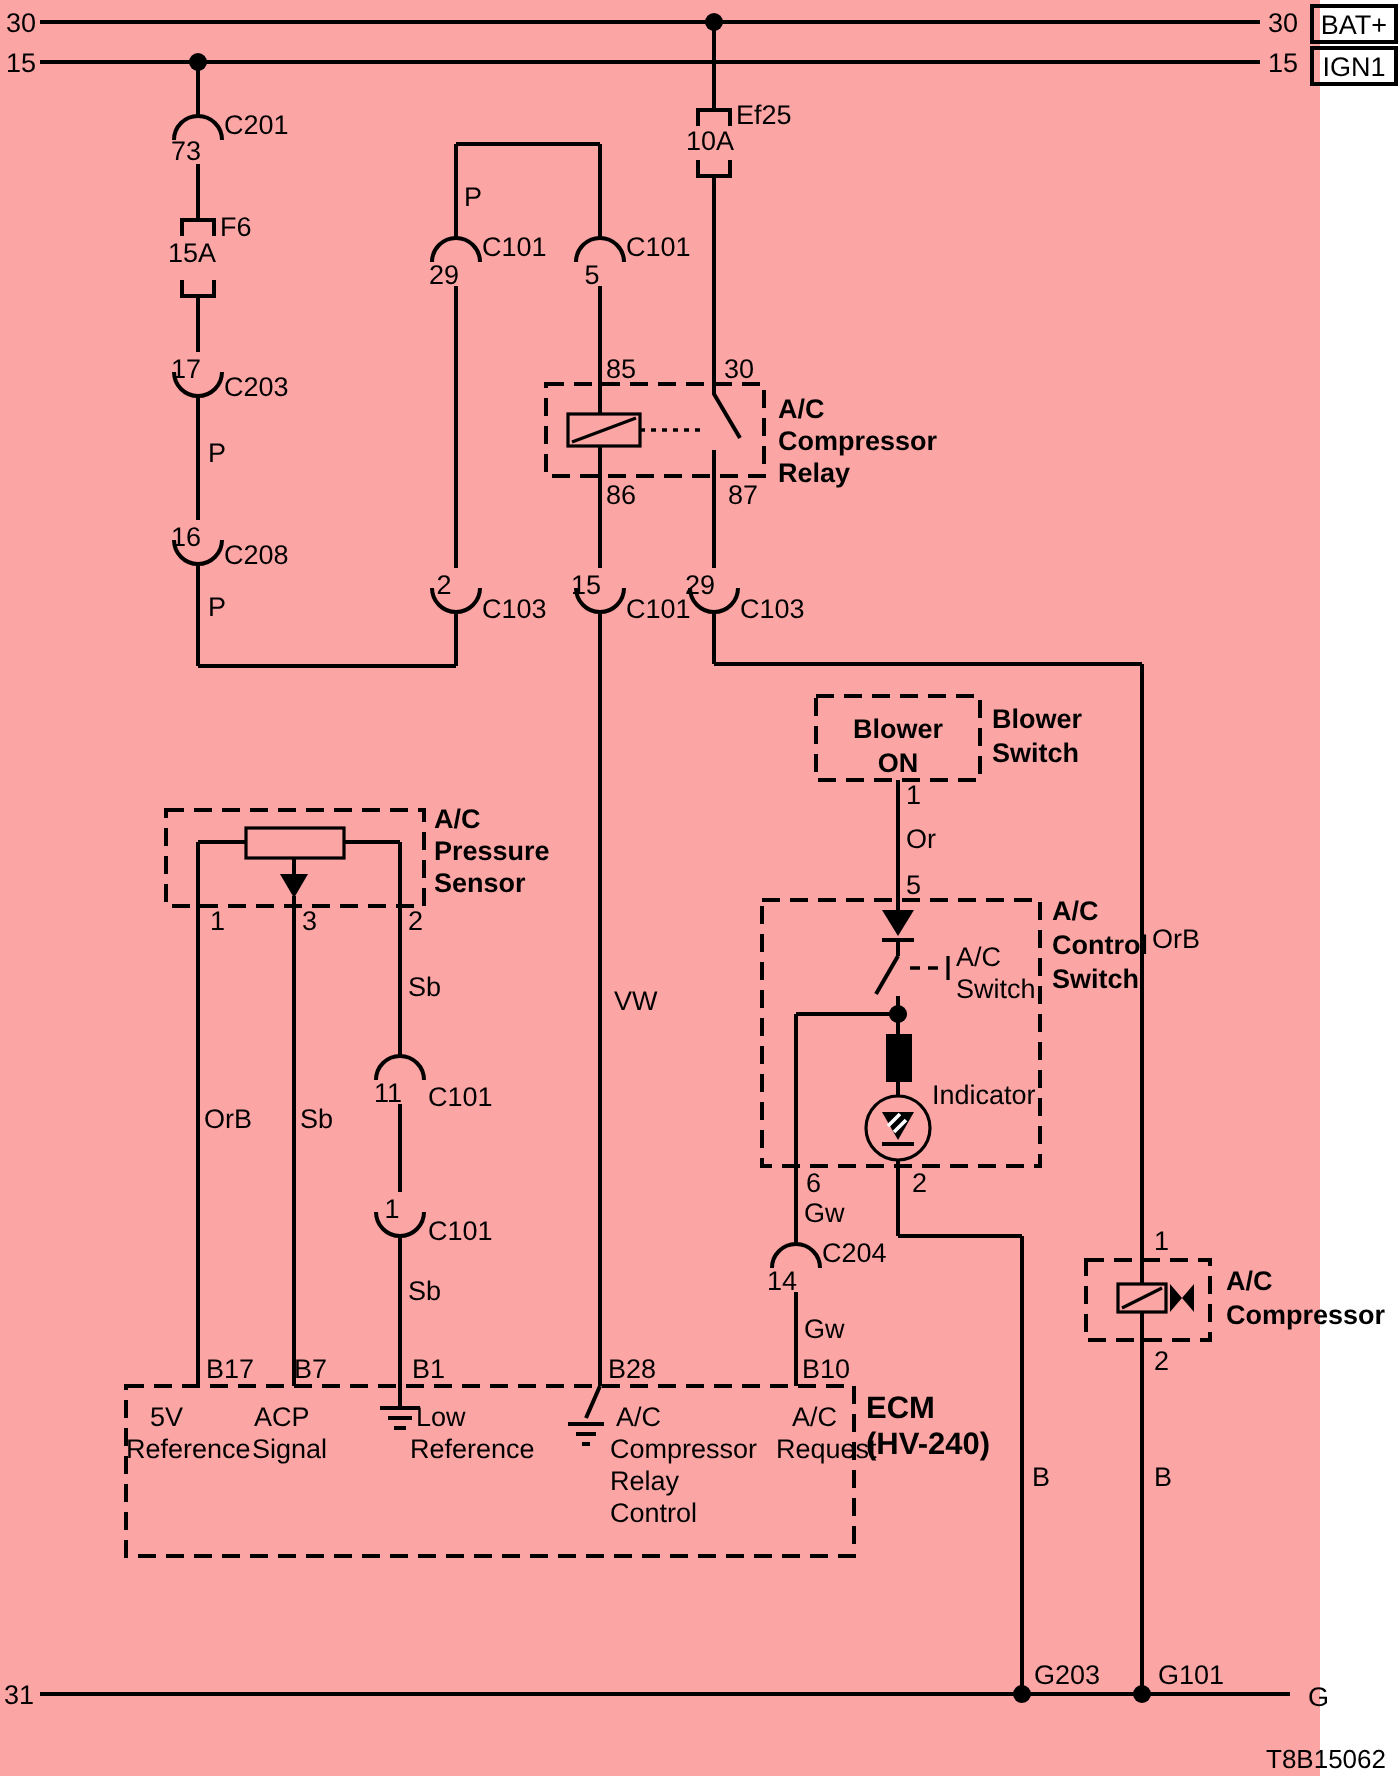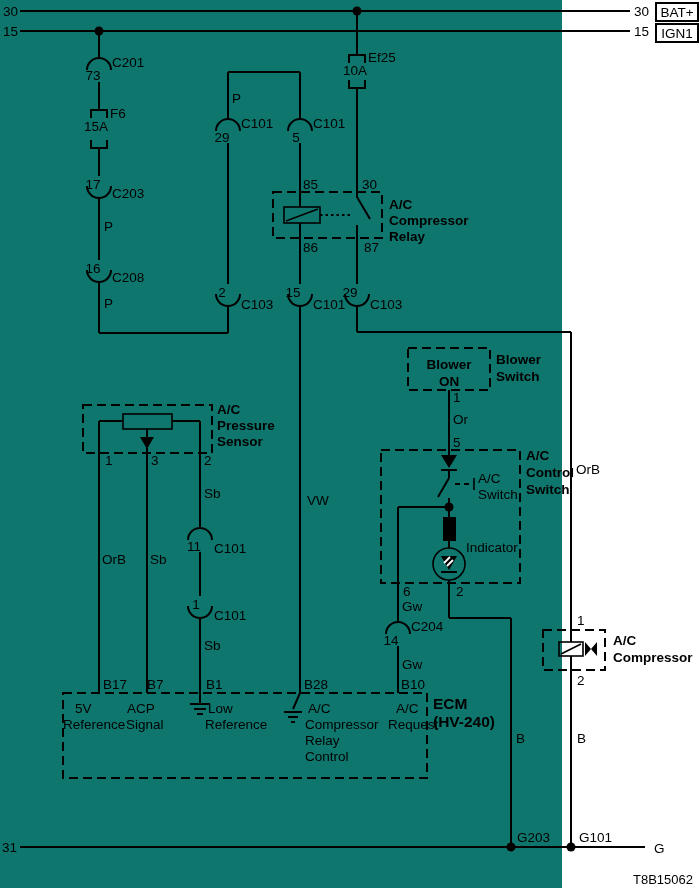--- a/index.html
+++ b/index.html
@@ -1,16 +1,16 @@
 <!DOCTYPE html>
 <html><head>
 <meta charset="utf-8">
 <style>
   html,body{margin:0;padding:0;background:#fff;}
-  .page{width:562px;height:888px;background:#0f766e;position:relative;font-family:"Liberation Sans",sans-serif;}
+  .page{width:660px;height:888px;background:#fca5a5;position:relative;font-family:"Liberation Sans",sans-serif;}
   svg{display:block;}
   svg text{font-family:"Liberation Sans","DejaVu Sans",sans-serif;font-size:13.5px;fill:#000;}
   svg text.b{font-weight:bold;}
   svg text.big{font-size:15.5px;font-weight:bold;}
   svg text.mid{text-anchor:middle;}
   .wire{stroke:#000;stroke-width:2;fill:none;}
   .thin{stroke:#000;stroke-width:1.6;fill:none;}
   .dashbox{stroke:#000;stroke-width:2;fill:none;stroke-dasharray:9 5;}
   .arc{stroke:#000;stroke-width:2;fill:none;}
   .blk{fill:#000;stroke:none;}

